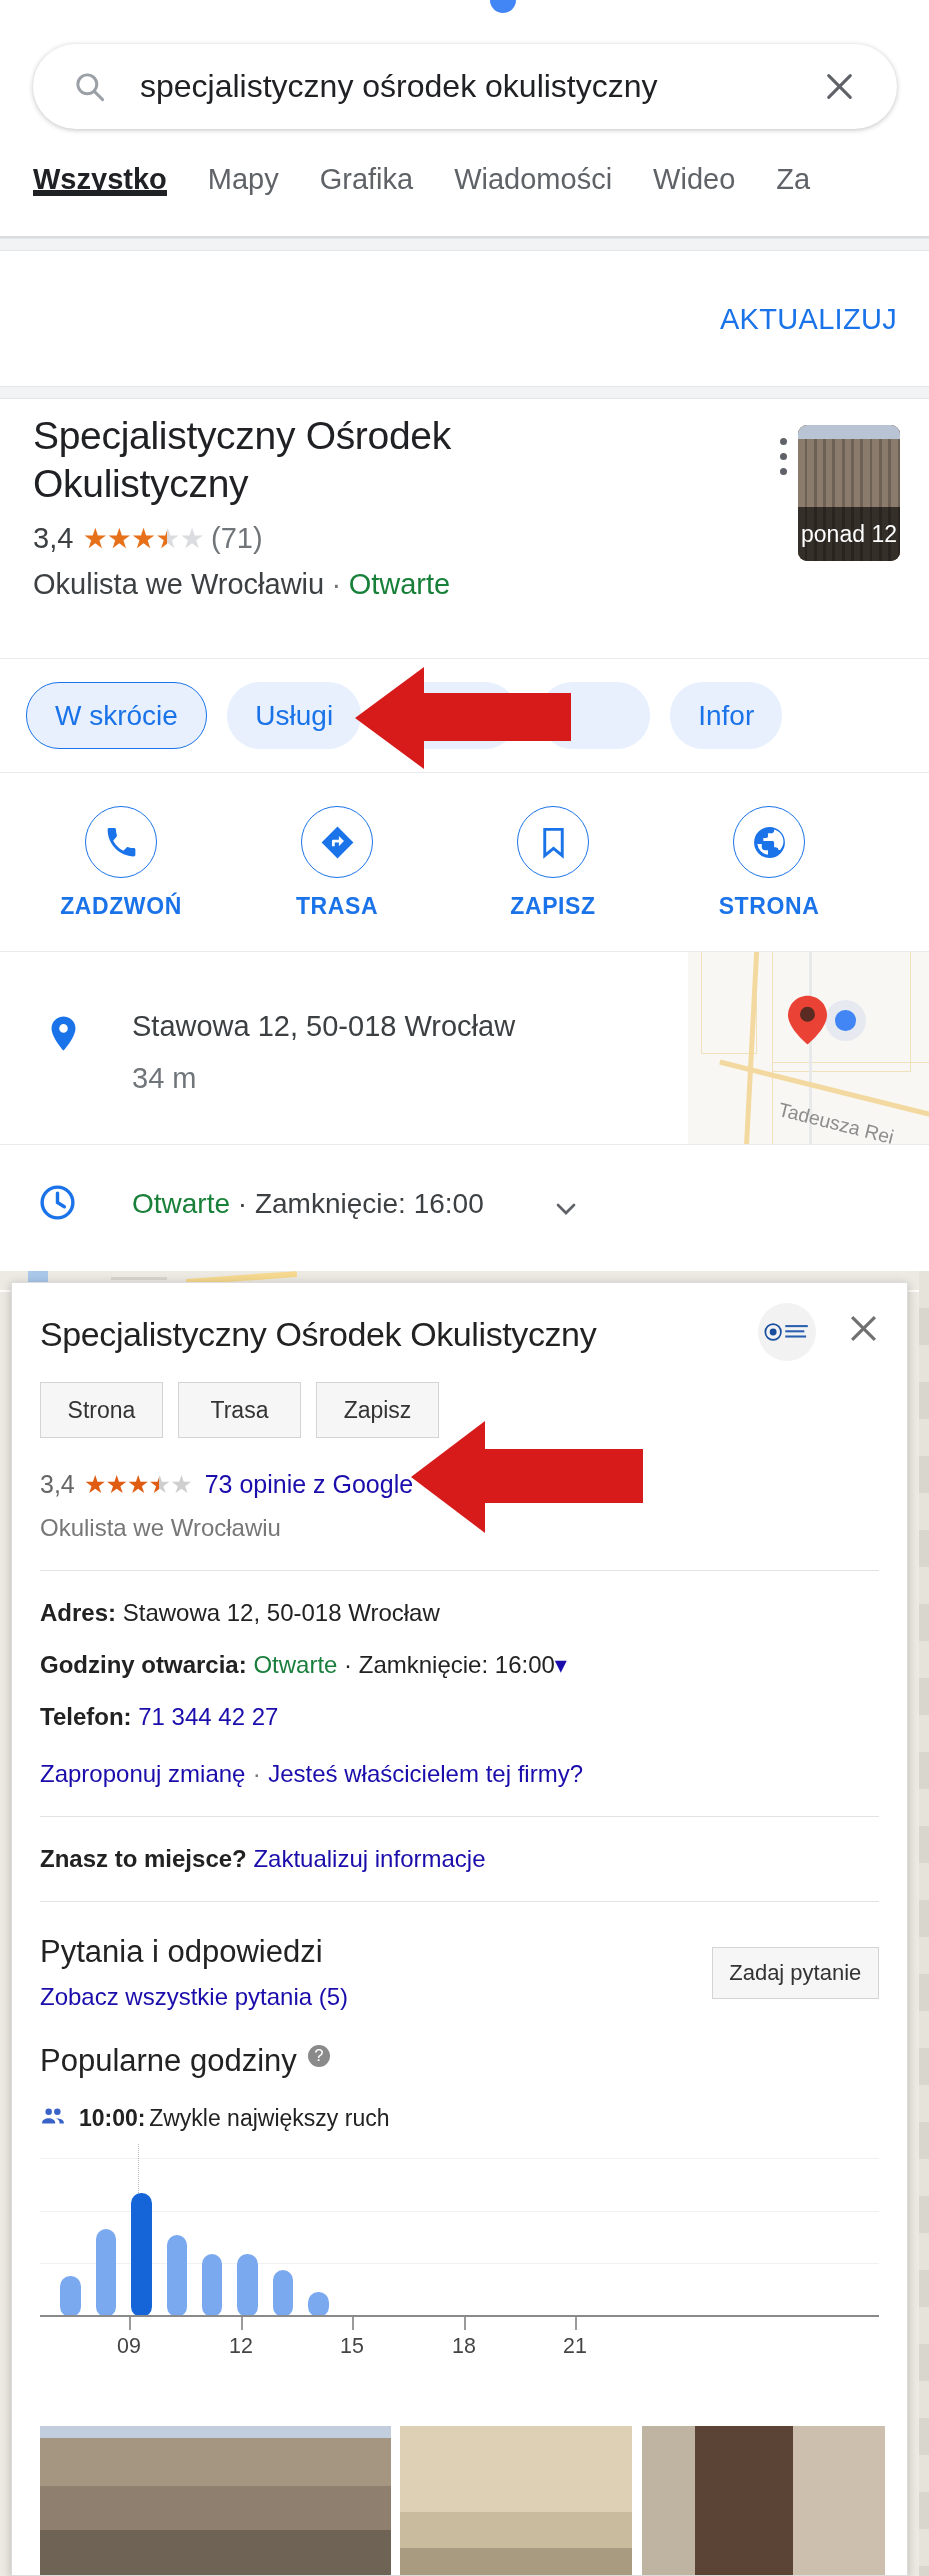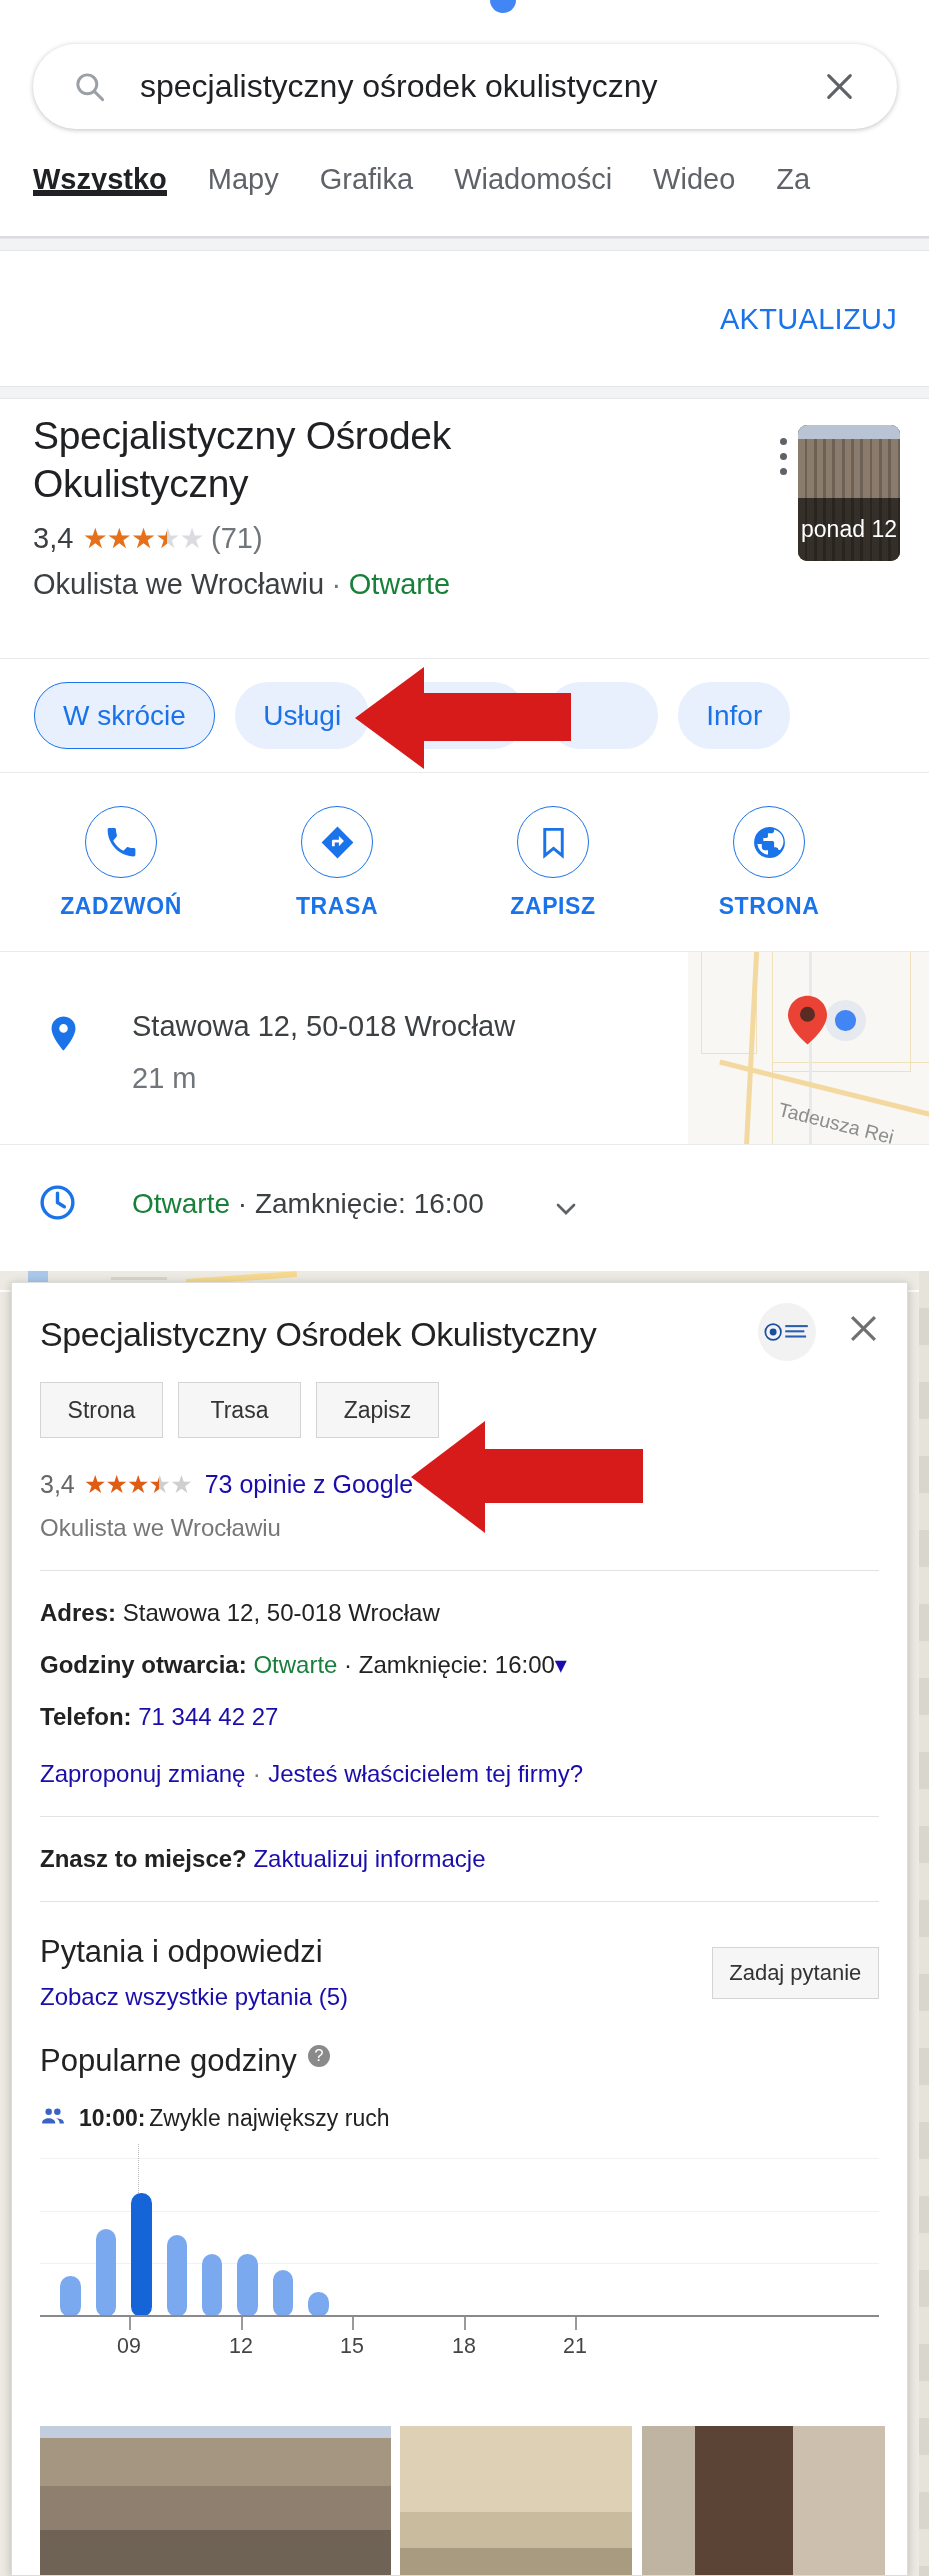--- a/index.html
+++ b/index.html
@@ -119,31 +119,31 @@
     background: #6b5d50;
   }
   .biz-photo .bldg {
     position: absolute; inset: 0;
     background:
       linear-gradient(180deg, #b8c4d4 0%, #b8c4d4 10%, transparent 10%),
       repeating-linear-gradient(90deg, #8a7b6c 0 6.5px, #6d6055 6.5px 9.3px),
       linear-gradient(180deg, #9a8b7a 0%, #c9a383 55%, #5a4a3c 100%);
   }
   .biz-photo .cap {
-    position: absolute; left: 0; right: 0; bottom: 0; height: 63px;
+    position: absolute; left: 0; right: 0; bottom: 0; height: 54px;
     background: rgba(0,0,0,.62); color: #fff; font-size: 23px;
     display: flex; align-items: center; justify-content: center;
   }
 
   
   .chip-row {
     position: absolute; top: 658px; left: 0;
     width: 930px; height: 115px;
     border-top: 0.9px solid #e8eaed; border-bottom: 0.9px solid #e8eaed;
-    display: flex; align-items: center; padding-left: 34px;
+    display: flex; align-items: center; padding-left: 26px;
     overflow: hidden; background: #fff;
   }
   .chip {
     height: 67px; border-radius: 33px; background: #e8f0fe;
     color: #1a73e8; font-size: 28px;
     display: flex; align-items: center; padding: 0 28px;
     margin-right: 20.4px; white-space: nowrap; flex: 0 0 auto;
   }
   .chip.sel { border: 1.9px solid #1a73e8; }
 
@@ -457,21 +457,21 @@
   </div>
 </div>
 
 <div class="addr-row">
   <span class="addr-pin">
     <svg viewBox="0 0 24 24" width="41" height="41" fill="#1a73e8">
         <path d="M12 2a7 7 0 0 0-7 7c0 5.2 7 13 7 13s7-7.8 7-13a7 7 0 0 0-7-7zm0 9.5A2.5 2.5 0 1 1 12 6.5a2.5 2.5 0 0 1 0 5z"></path>
       </svg>
   </span>
   <div class="addr-main">Stawowa 12, 50-018 Wrocław</div>
-  <div class="addr-sub">21 m</div>
+  <div class="addr-sub">34 m</div>
 
   <div class="addr-map">
     <div class="blk" style="left:13px;top:-9.3px;width:56px;height:111px;"></div>
     <div class="blk" style="left:84px;top:-18.6px;width:139px;height:139px;"></div>
     <div class="blk" style="left:84px;top:110px;width:158px;height:111px;"></div>
     <div class="rd1"></div>
     <div class="rd2"></div>
     <div class="rd3"></div>
     <div class="you">
         <i></i>

